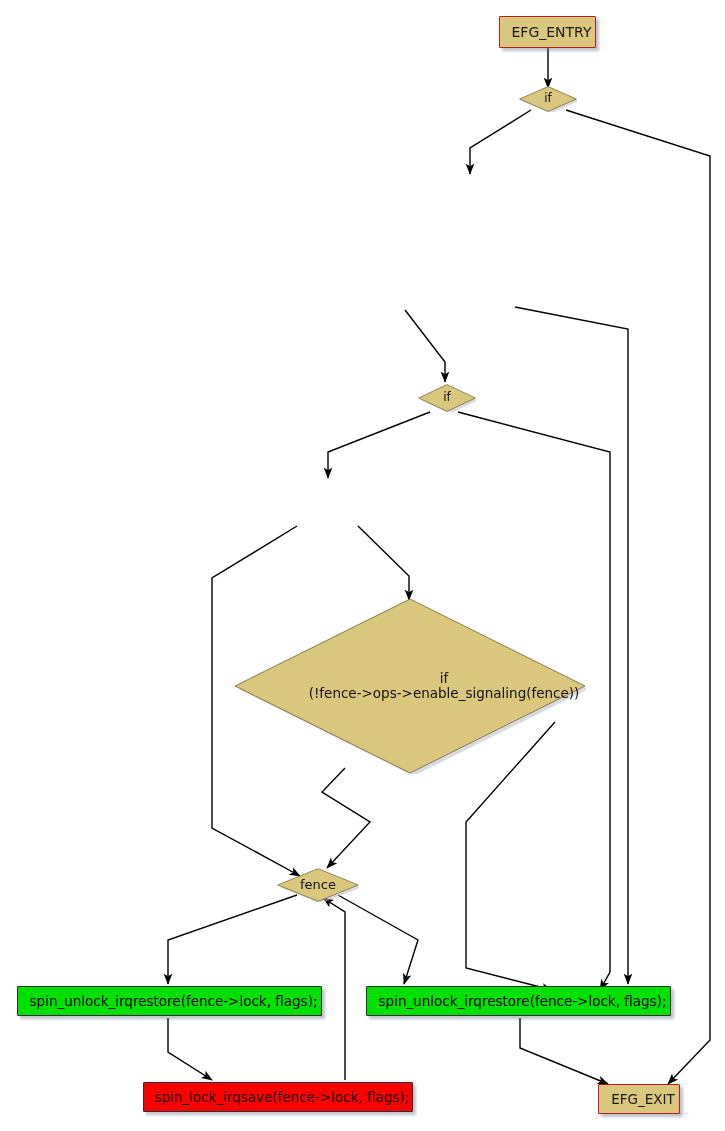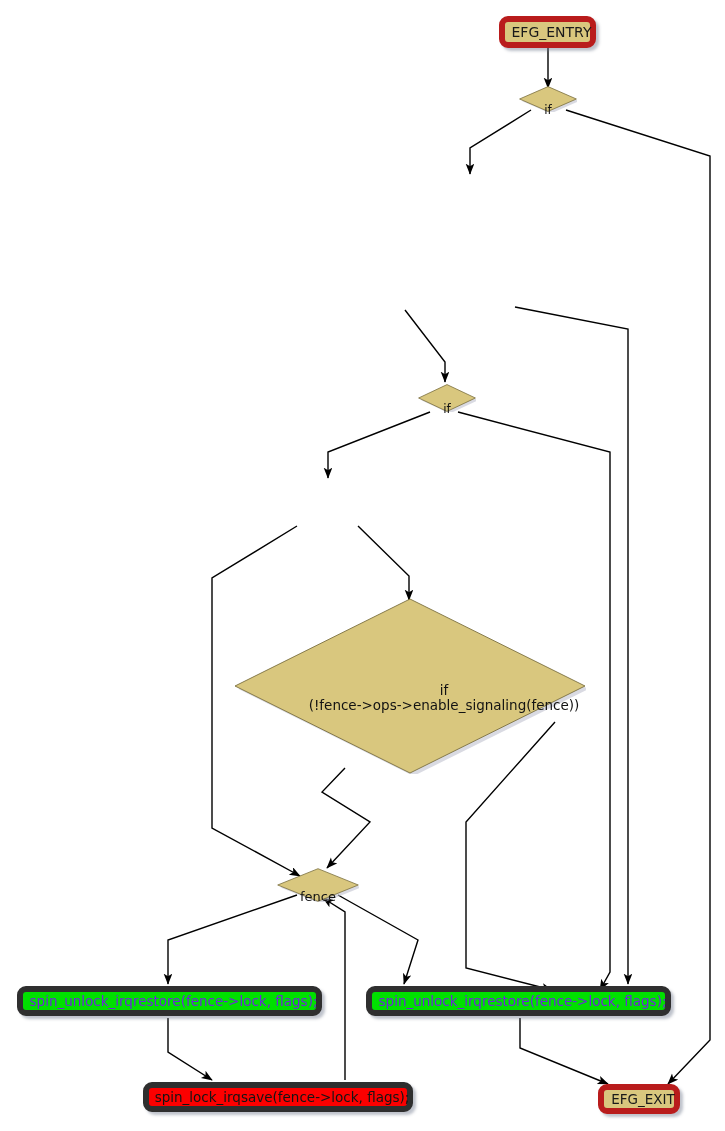--- a/index.html
+++ b/index.html
@@ -27,30 +27,30 @@
   .node {
     position: absolute;
     box-sizing: border-box;
   }
 
   
   .boxnode {
     display: flex;
     align-items: center;
     justify-content: center;
-    border-radius: 9px;
-    border: 6px solid #b91c1c;
+    border-radius: 1px;
+    border: 1px solid #b91c1c;
     text-align: center;
     line-height: 1.05;
     white-space: nowrap;
     box-shadow: 3px 3px 3px rgba(110,120,140,0.45);
     padding-left: 8px;
   }
   .fill-tan   { background: #d9c77e; color: #1a1a1a; }
-  .fill-green { background: #00e000; color: #6d28d9; border-color: #2f2f2f; text-align: center; }
+  .fill-green { background: #00e000; color: #000000; border-color: #2f2f2f; text-align: center; }
   .fill-red   { background: #fc0000; color: #141414; border-color: #2f2f2f; }
 
   
   .diamond {
     position: absolute;
   }
   .diamond .dshape {
     position: absolute;
     left: 0; top: 0;
     width: 100%; height: 100%;
@@ -60,21 +60,20 @@
     left: 0; top: 0;
     width: 100%; height: 100%;
     display: flex;
     align-items: center;
     justify-content: center;
     text-align: center;
     line-height: 1.12;
     color: #121212;
     pointer-events: none;
     white-space: pre-line;
-    margin-top: 12px;
   }
 </style>
 </head>
 <body>
 
 <div id="canvas">
 
   <svg id="edges" viewBox="0 0 725 1131" xmlns="http://www.w3.org/2000/svg">
     <defs>
       <marker id="ah" markerWidth="9" markerHeight="9" refX="7.4" refY="3.1" orient="auto" markerUnits="strokeWidth">

